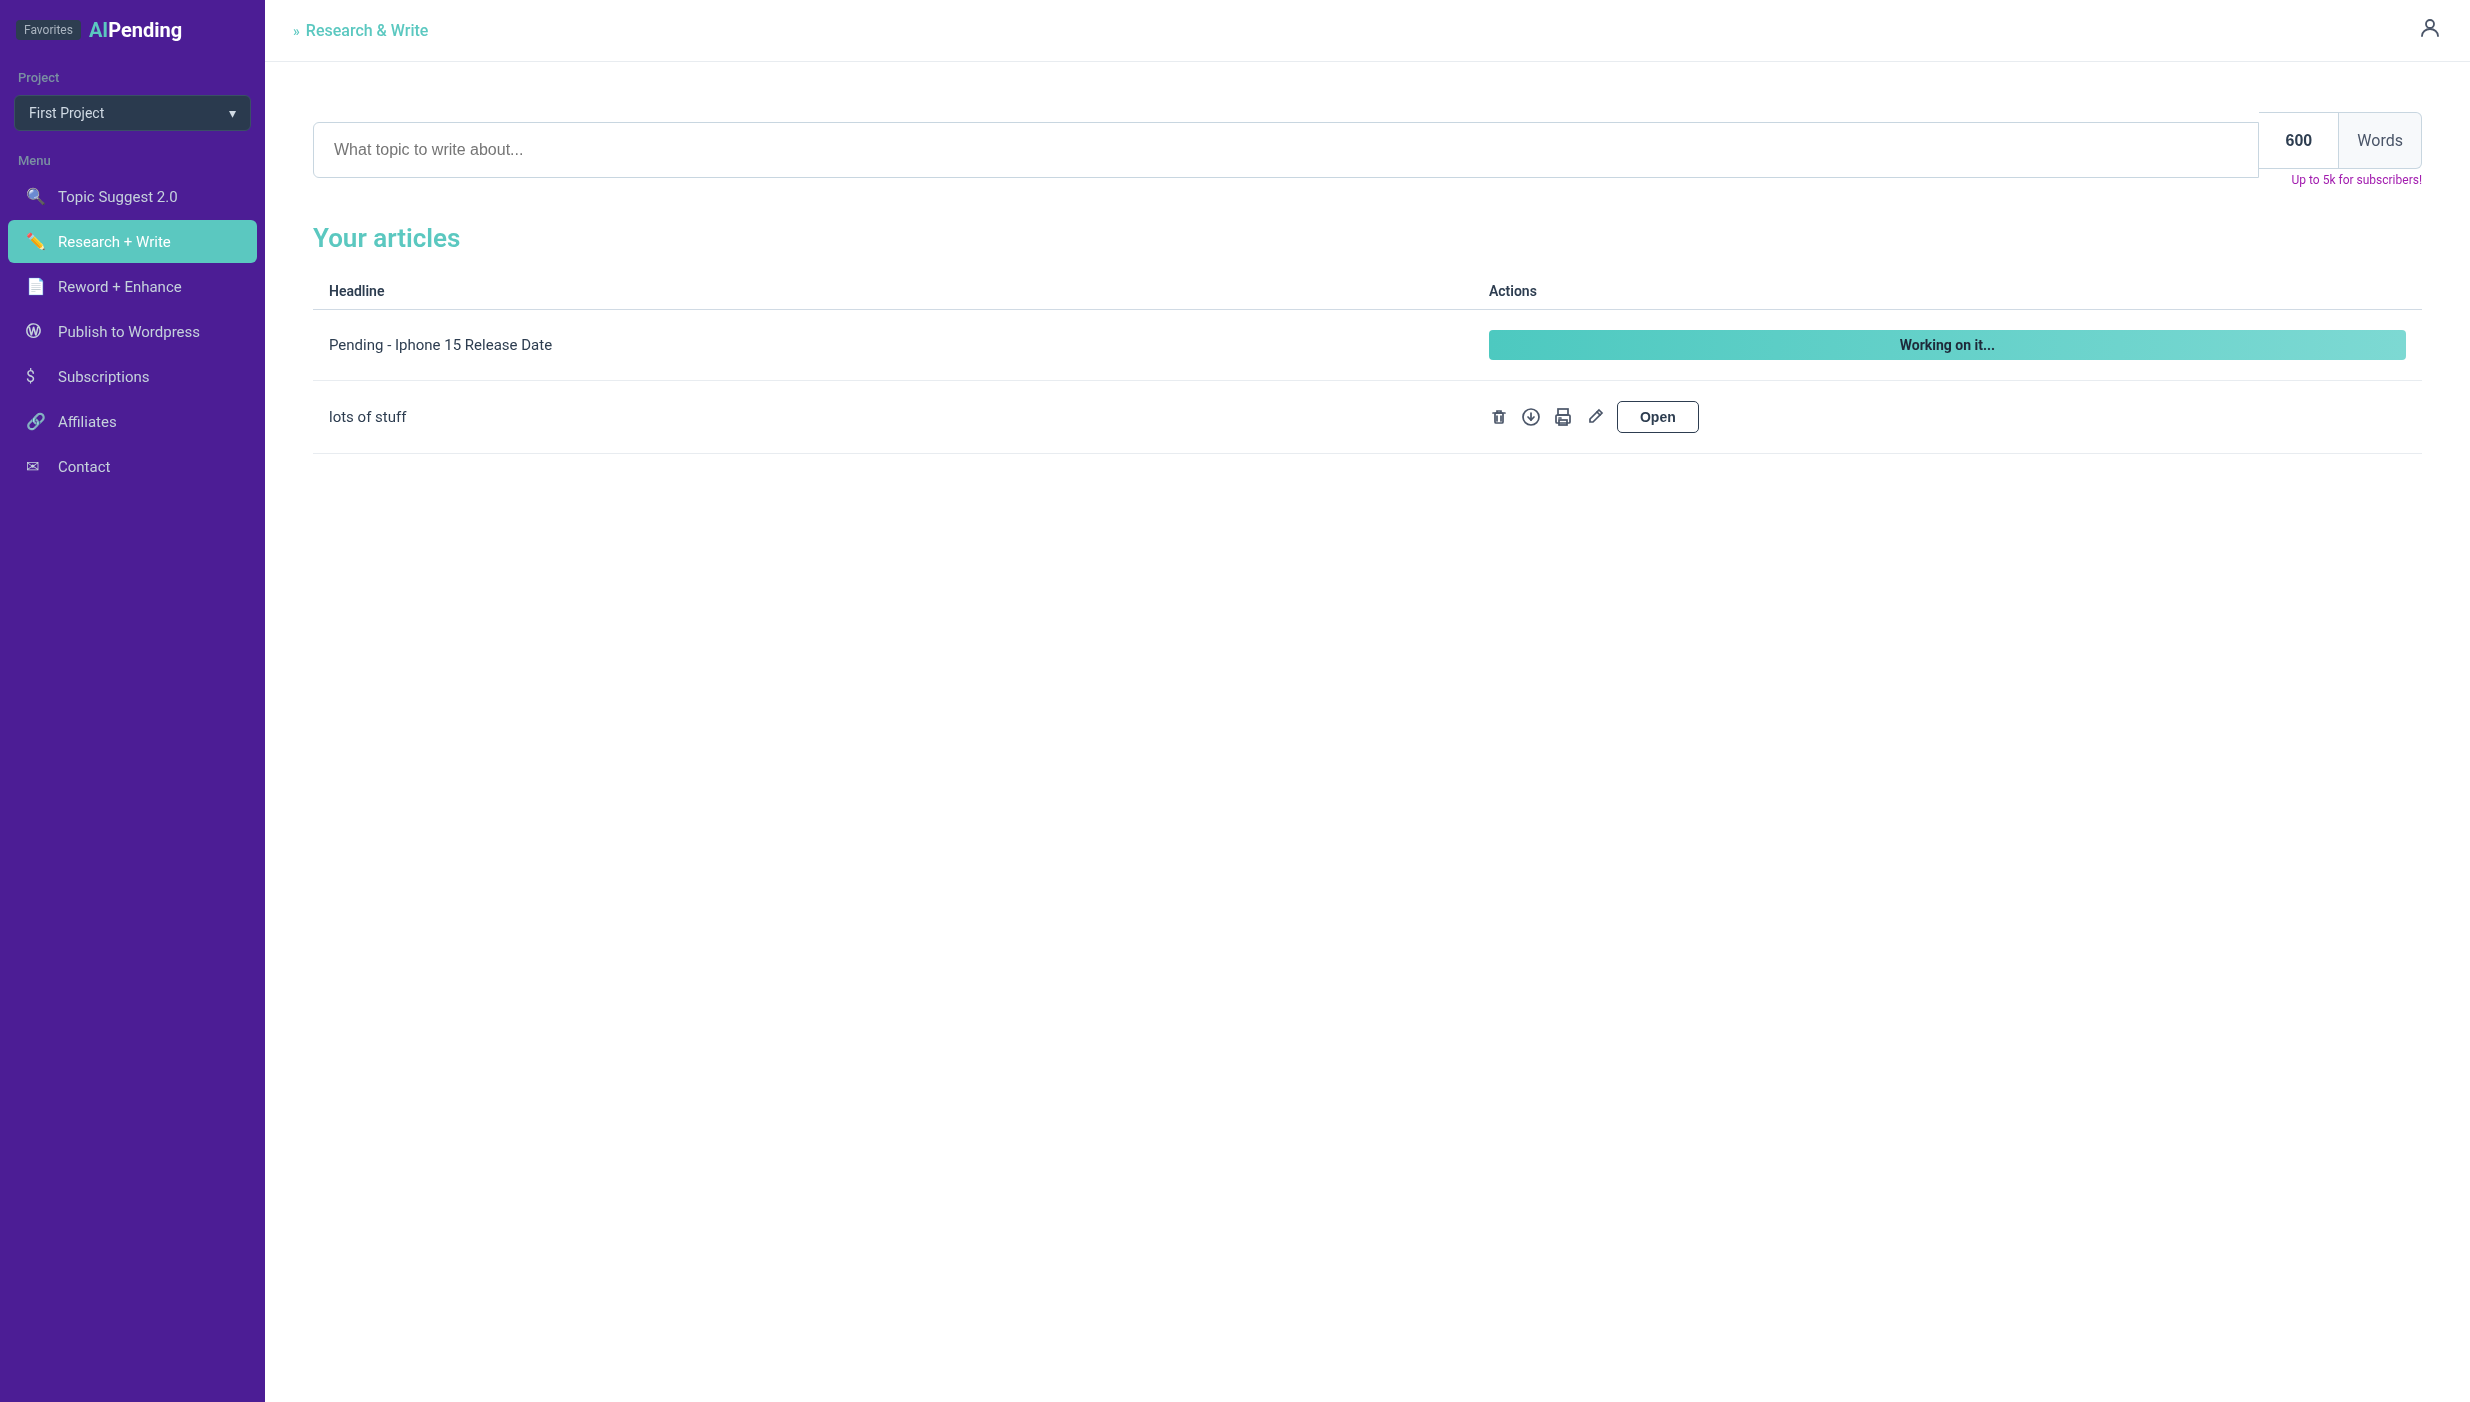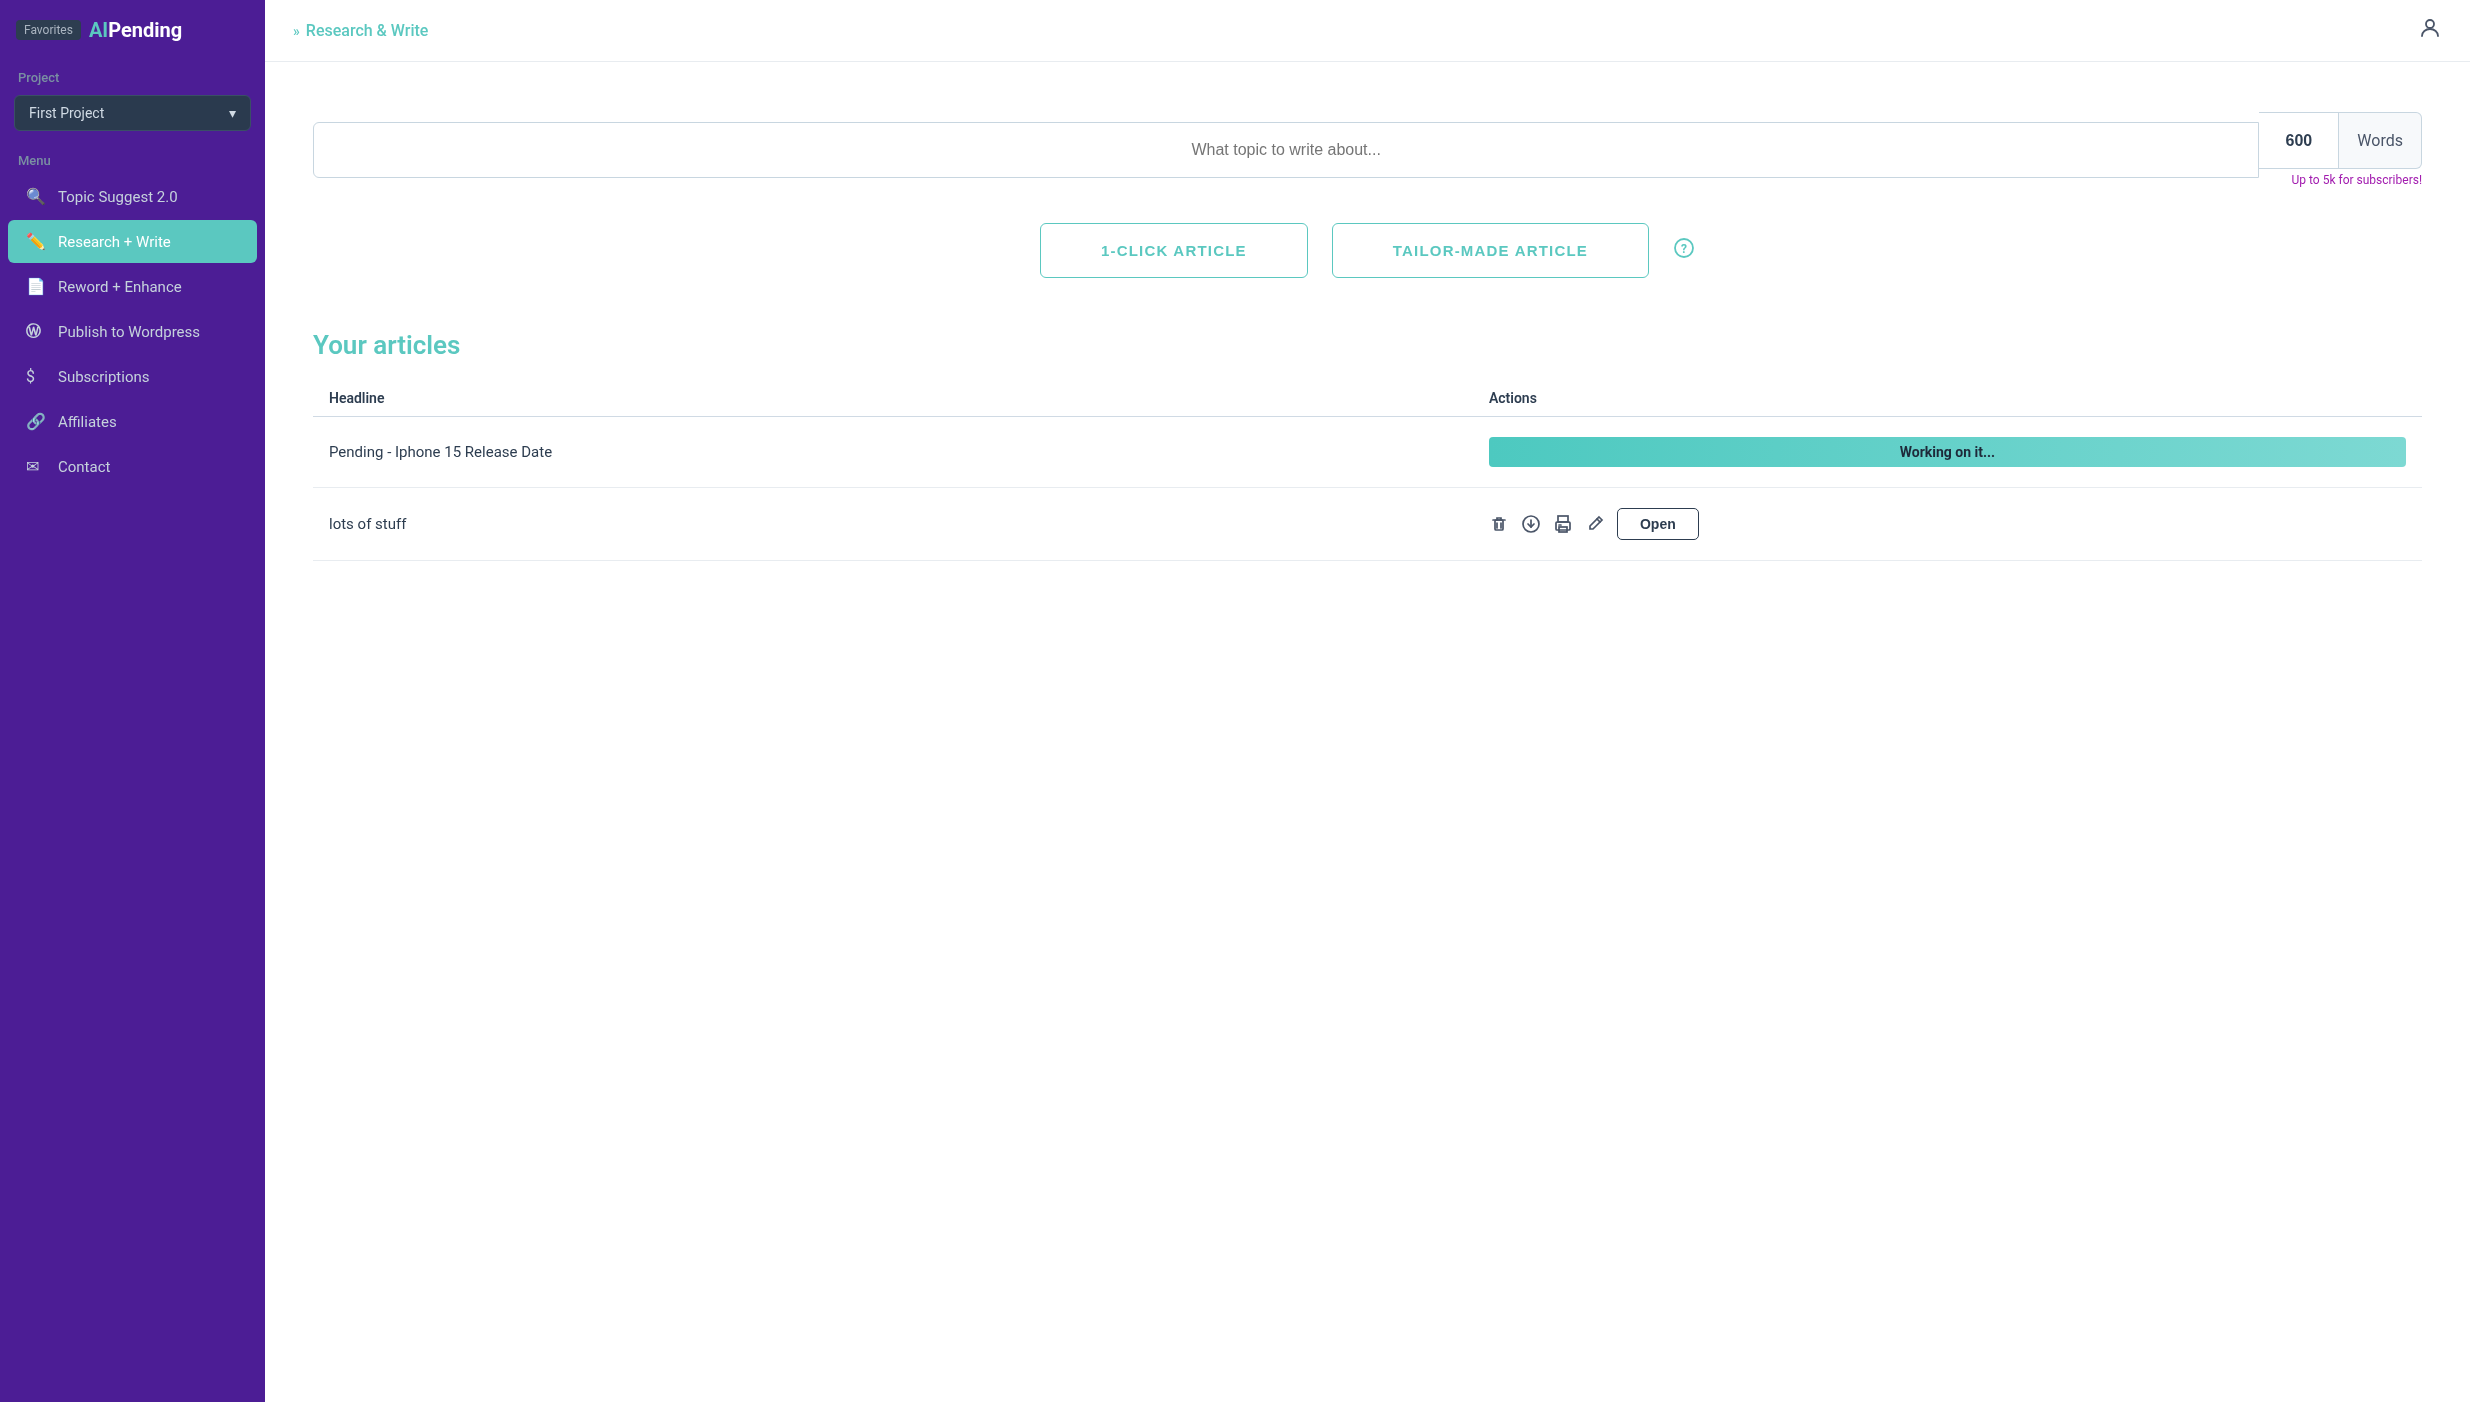--- a/index.html
+++ b/index.html
@@ -137,21 +137,20 @@
     }
     .topic-input {
       flex: 1;
       border: 1.5px solid #c8d6e0;
       border-radius: 6px 0 0 6px;
       padding: 18px 20px;
       font-size: 16px;
       color: #8a9ab0;
       outline: none;
       background: #fff;
-      text-align: center;
     }
     .words-group {
       display: flex;
       flex-direction: column;
       align-items: flex-end;
     }
     .words-row {
       display: flex;
     }
     .words-input {
@@ -354,30 +353,20 @@
       <input class="topic-input" type="text" placeholder="What topic to write about..." style="">
       <div class="words-group">
         <div class="words-row">
           <input class="words-input" type="text" value="600" style="">
           <div class="words-label-box">Words</div>
         </div>
         <div class="words-hint">Up to 5k for subscribers!</div>
       </div>
     </div>
 
-    <div class="action-buttons">
-      <button class="btn-article">1-CLICK ARTICLE</button>
-      <button class="btn-article">TAILOR-MADE ARTICLE</button>
-      <span class="help-icon" title="Help">
-        <svg width="22" height="22" viewBox="0 0 22 22" fill="none" stroke="#5bc8c0" stroke-width="1.8">
-          <circle cx="11" cy="11" r="9"></circle>
-          <text x="11" y="15.5" text-anchor="middle" fill="#5bc8c0" font-size="12" stroke="none" font-weight="700">?</text>
-        </svg>
-      </span>
-    </div>
 
     <div class="articles-section">
       <div class="articles-title">Your articles</div>
       <table class="articles-table">
         <thead>
           <tr>
             <th style="width:55%;">Headline</th>
             <th class="actions-col">Actions</th>
           </tr>
         </thead>

